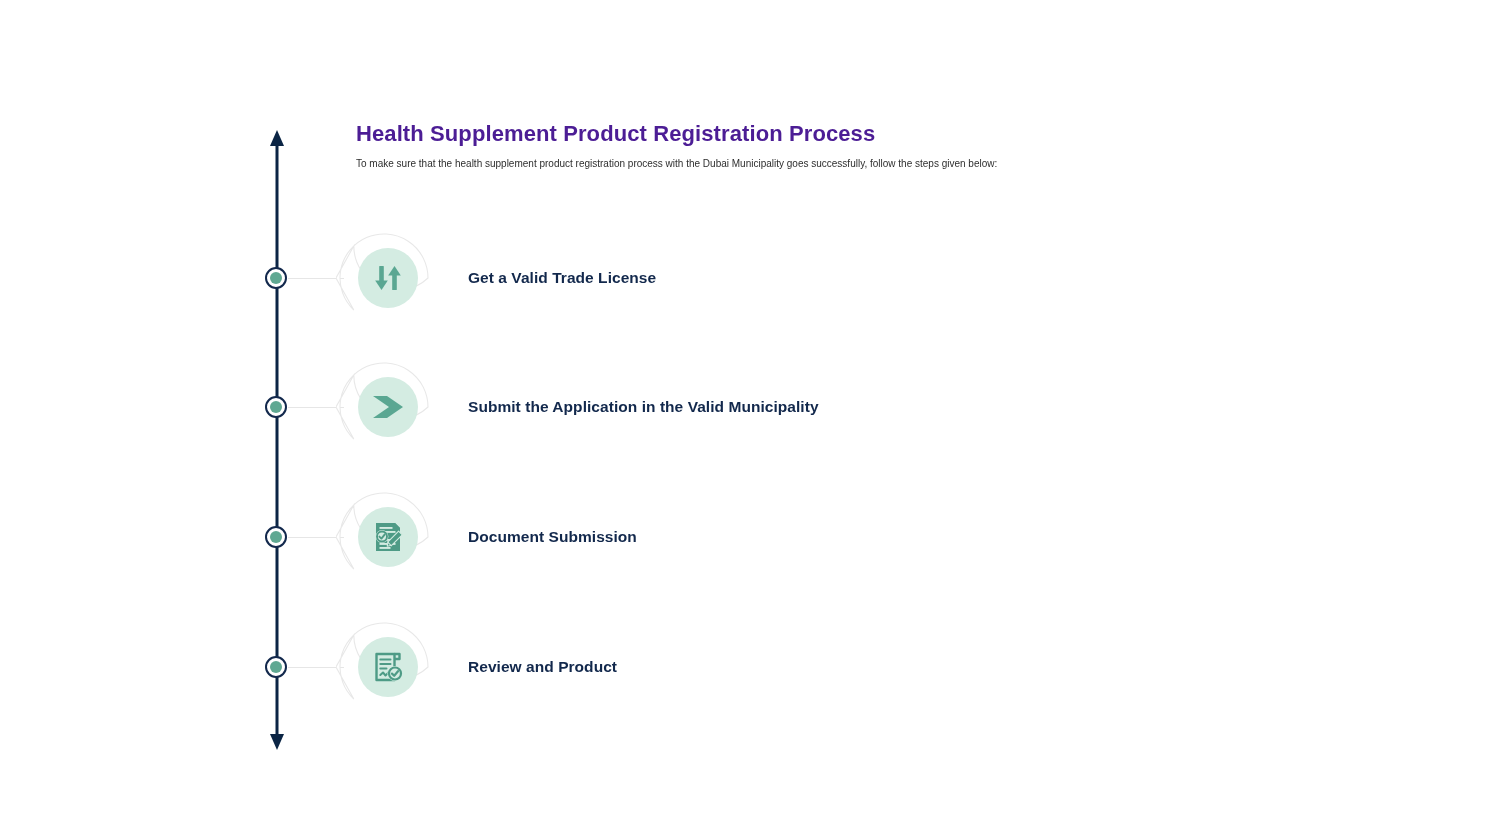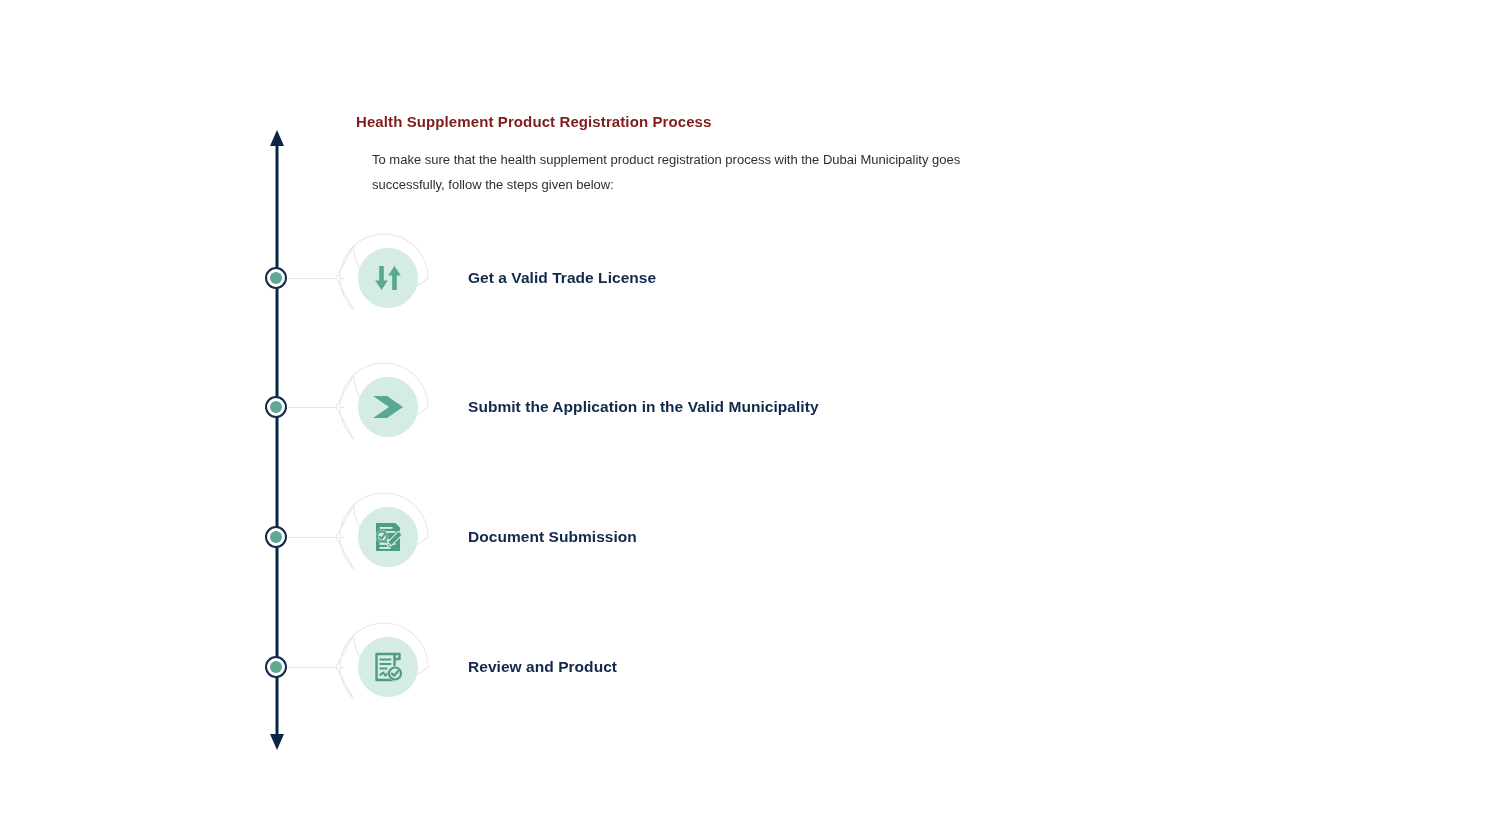--- a/index.html
+++ b/index.html
@@ -17,33 +17,33 @@
   }
 
   
   .header {
     position: absolute;
     left: 356px;
     top: 108px;
     width: 660px;
   }
   .header-title {
-    font-size: 15px;
+    font-size: 22px;
     font-weight: bold;
-    color: #7f1d1d;
+    color: #4c1d95;
     letter-spacing: 0.1px;
-    margin: 4px 0 8px 0;
+    margin: 16px 0 8px 0;
     line-height: 20px;
   }
   .header-desc {
-    font-size: 13px;
+    font-size: 10px;
     font-weight: normal;
     color: #2e2e2e;
     line-height: 24.5px;
-    margin: 16px;
+    margin: 0;
     max-width: 650px;
   }
 
   
   .timeline-axis {
     position: absolute;
     left: 262px;
     top: 130px;
     width: 30px;
     height: 620px;

